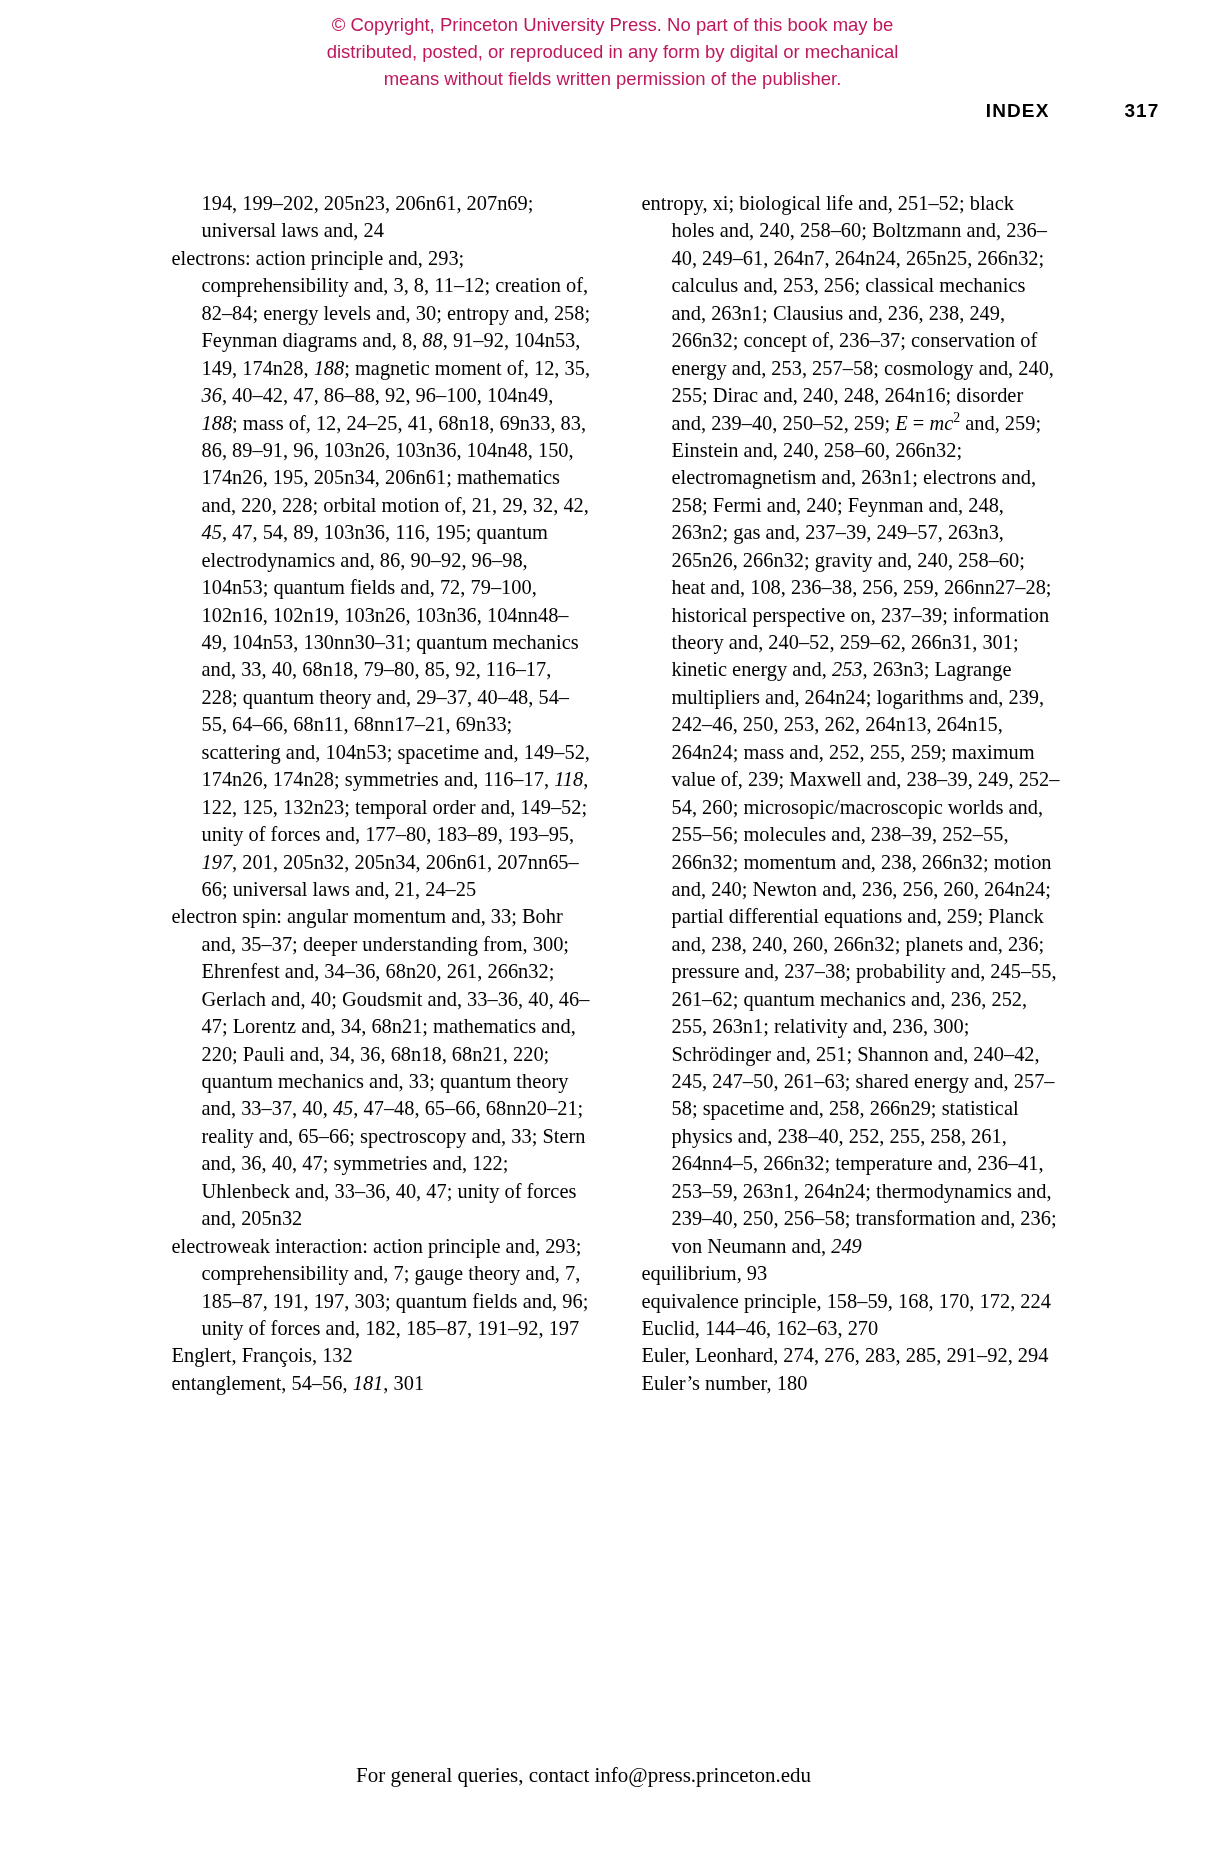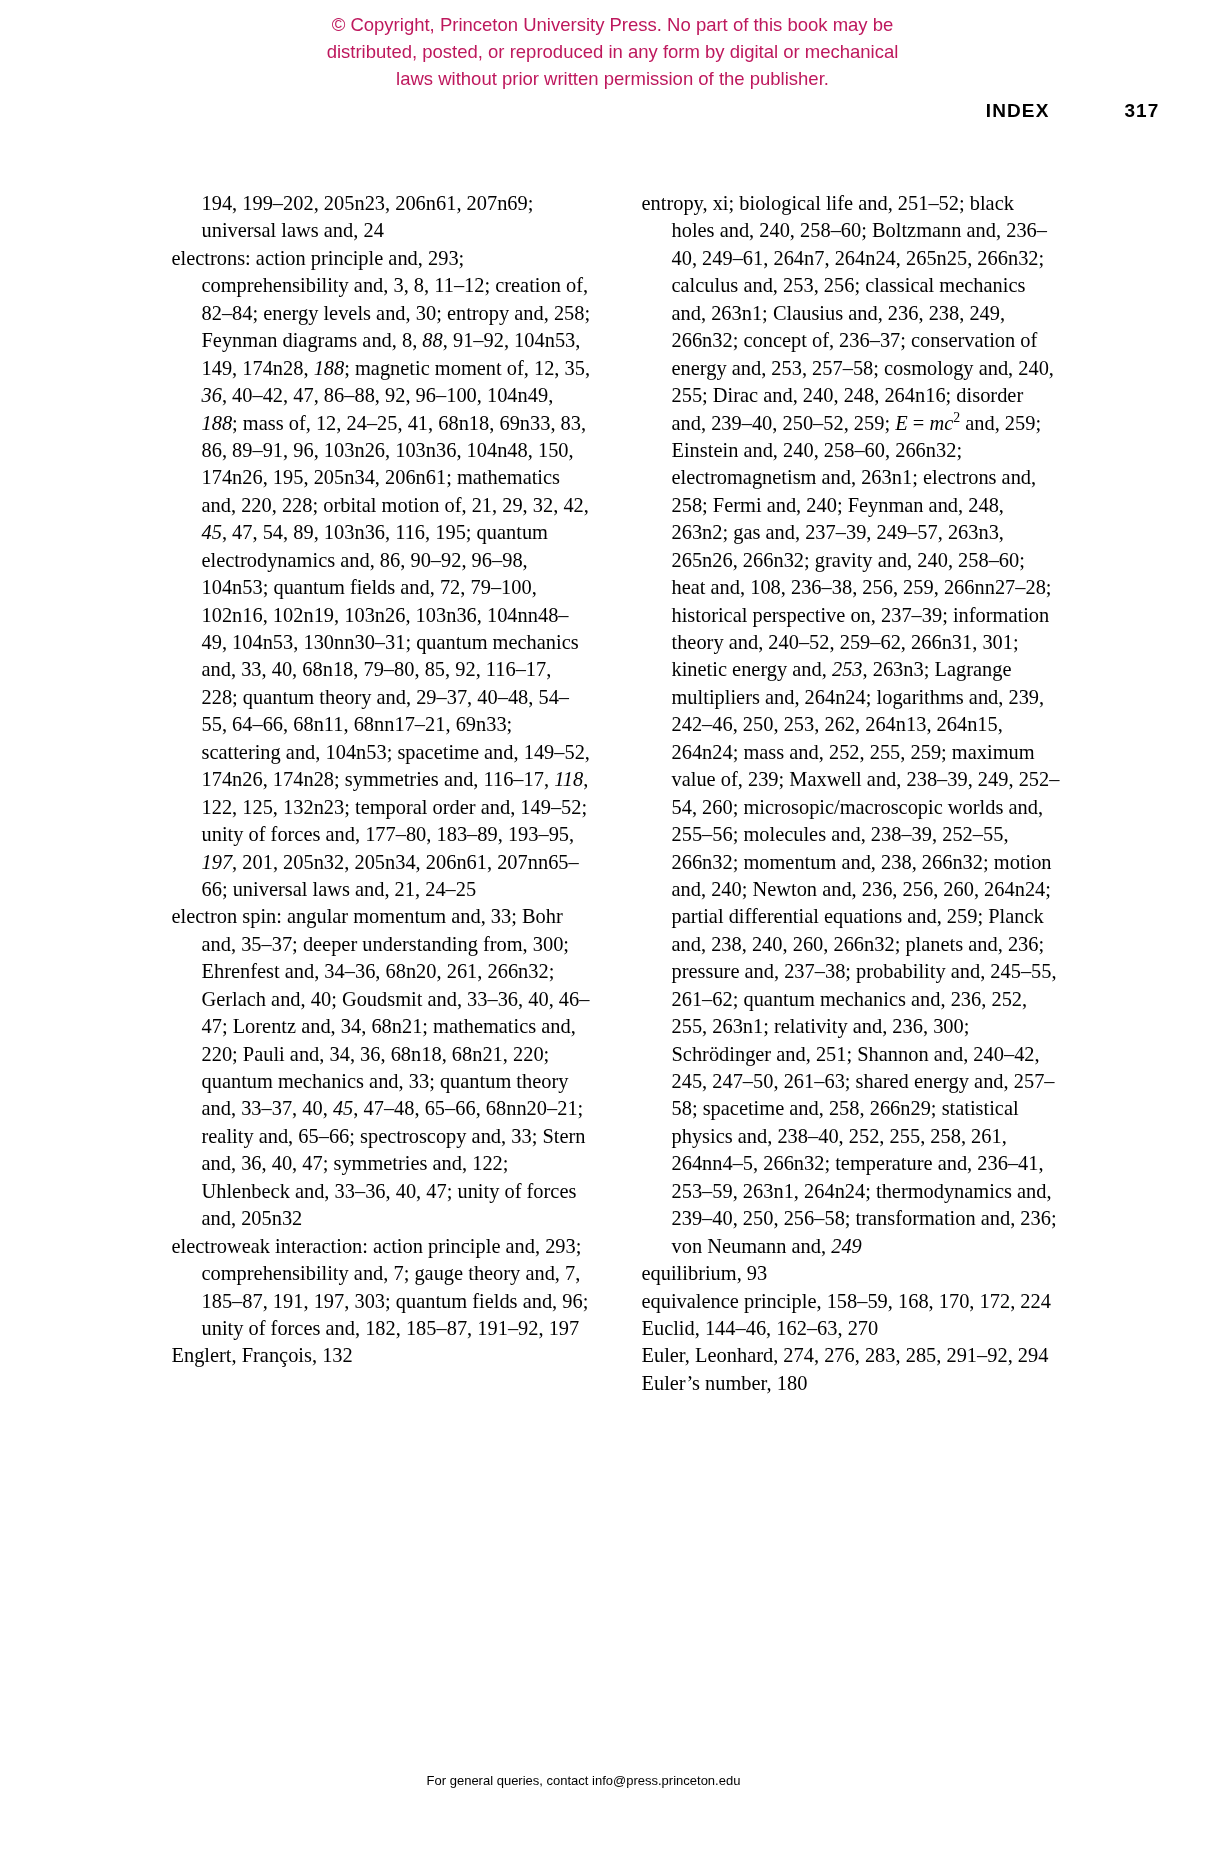--- a/index.html
+++ b/index.html
@@ -88,54 +88,55 @@
   }
   .entry i {
     font-style: italic;
   }
   .footer {
     position: absolute;
     bottom: 62px;
     left: 0;
     width: 1167px;
     text-align: center;
-    font-family: Liberation Sans, sans-serif;
-    font-size: 13px;
+    font-family: Liberation Serif, serif;
+    font-size: 21px;
   }
   sup {
     font-size: 0.68em;
     vertical-align: super;
     line-height: 0;
   }
 </style>
 </head>
 <body>
 
 <div class="page">
 
   <div class="copyright-notice">
     <span class="cn-line">© Copyright, Princeton University Press. No part of this book may be</span>
     <span class="cn-line">distributed, posted, or reproduced in any form by digital or mechanical</span>
-    <span class="cn-line">laws without prior written permission of the publisher.</span>
+    <span class="cn-line">means without fields written permission of the publisher.</span>
   </div>
 
   <div class="running-head">
     <div class="rh-inner">
       <span class="rh-label">INDEX</span>
       <span class="rh-page">317</span>
     </div>
   </div>
 
   <div class="columns">
     <div class="col" id="col-left">
         <p class="entry cont">194, 199–202, 205n23, 206n61, 207n69; universal laws and, 24</p>
         <p class="entry">electrons: action principle and, 293; comprehensibility and, 3, 8, 11–12; creation of, 82–84; energy levels and, 30; entropy and, 258; Feynman diagrams and, 8, <i>88</i>, 91–92, 104n53, 149, 174n28, <i>188</i>; magnetic moment of, 12, 35, <i>36</i>, 40–42, 47, 86–88, 92, 96–100, 104n49, <i>188</i>; mass of, 12, 24–25, 41, 68n18, 69n33, 83, 86, 89–91, 96, 103n26, 103n36, 104n48, 150, 174n26, 195, 205n34, 206n61; mathematics and, 220, 228; orbital motion of, 21, 29, 32, 42, <i>45</i>, 47, 54, 89, 103n36, 116, 195; quantum electrodynamics and, 86, 90–92, 96–98, 104n53; quantum fields and, 72, 79–100, 102n16, 102n19, 103n26, 103n36, 104nn48–49, 104n53, 130nn30–31; quantum mechanics and, 33, 40, 68n18, 79–80, 85, 92, 116–17, 228; quantum theory and, 29–37, 40–48, 54–55, 64–66, 68n11, 68nn17–21, 69n33; scattering and, 104n53; spacetime and, 149–52, 174n26, 174n28; symmetries and, 116–17, <i>118</i>, 122, 125, 132n23; temporal order and, 149–52; unity of forces and, 177–80, 183–89, 193–95, <i>197</i>, 201, 205n32, 205n34, 206n61, 207nn65–66; universal laws and, 21, 24–25</p>
         <p class="entry">electron spin: angular momentum and, 33; Bohr and, 35–37; deeper understanding from, 300; Ehrenfest and, 34–36, 68n20, 261, 266n32; Gerlach and, 40; Goudsmit and, 33–36, 40, 46–47; Lorentz and, 34, 68n21; mathematics and, 220; Pauli and, 34, 36, 68n18, 68n21, 220; quantum mechanics and, 33; quantum theory and, 33–37, 40, <i>45</i>, 47–48, 65–66, 68nn20–21; reality and, 65–66; spectroscopy and, 33; Stern and, 36, 40, 47; symmetries and, 122; Uhlenbeck and, 33–36, 40, 47; unity of forces and, 205n32</p>
         <p class="entry">electroweak interaction: action principle and, 293; comprehensibility and, 7; gauge theory and, 7, 185–87, 191, 197, 303; quantum fields and, 96; unity of forces and, 182, 185–87, 191–92, 197</p>
         <p class="entry">Englert, François, 132</p>
+        <p class="entry">entanglement, 54–56, <i>181</i>, 301</p>
       </div>
     <div class="col" id="col-right">
         <p class="entry">entropy, xi; biological life and, 251–52; black holes and, 240, 258–60; Boltzmann and, 236–40, 249–61, 264n7, 264n24, 265n25, 266n32; calculus and, 253, 256; classical mechanics and, 263n1; Clausius and, 236, 238, 249, 266n32; concept of, 236–37; conservation of energy and, 253, 257–58; cosmology and, 240, 255; Dirac and, 240, 248, 264n16; disorder and, 239–40, 250–52, 259; <i>E</i> = <i>mc</i><sup>2</sup> and, 259; Einstein and, 240, 258–60, 266n32; electromagnetism and, 263n1; electrons and, 258; Fermi and, 240; Feynman and, 248, 263n2; gas and, 237–39, 249–57, 263n3, 265n26, 266n32; gravity and, 240, 258–60; heat and, 108, 236–38, 256, 259, 266nn27–28; historical perspective on, 237–39; information theory and, 240–52, 259–62, 266n31, 301; kinetic energy and, <i>253</i>, 263n3; Lagrange multipliers and, 264n24; logarithms and, 239, 242–46, 250, 253, 262, 264n13, 264n15, 264n24; mass and, 252, 255, 259; maximum value of, 239; Maxwell and, 238–39, 249, 252–54, 260; microsopic/macroscopic worlds and, 255–56; molecules and, 238–39, 252–55, 266n32; momentum and, 238, 266n32; motion and, 240; Newton and, 236, 256, 260, 264n24; partial differential equations and, 259; Planck and, 238, 240, 260, 266n32; planets and, 236; pressure and, 237–38; probability and, 245–55, 261–62; quantum mechanics and, 236, 252, 255, 263n1; relativity and, 236, 300; Schrödinger and, 251; Shannon and, 240–42, 245, 247–50, 261–63; shared energy and, 257–58; spacetime and, 258, 266n29; statistical physics and, 238–40, 252, 255, 258, 261, 264nn4–5, 266n32; temperature and, 236–41, 253–59, 263n1, 264n24; thermodynamics and, 239–40, 250, 256–58; transformation and, 236; von Neumann and, <i>249</i></p>
         <p class="entry">equilibrium, 93</p>
         <p class="entry">equivalence principle, 158–59, 168, 170, 172, 224</p>
         <p class="entry">Euclid, 144–46, 162–63, 270</p>
         <p class="entry">Euler, Leonhard, 274, 276, 283, 285, 291–92, 294</p>
         <p class="entry">Euler’s number, 180</p>
       </div>
   </div>

